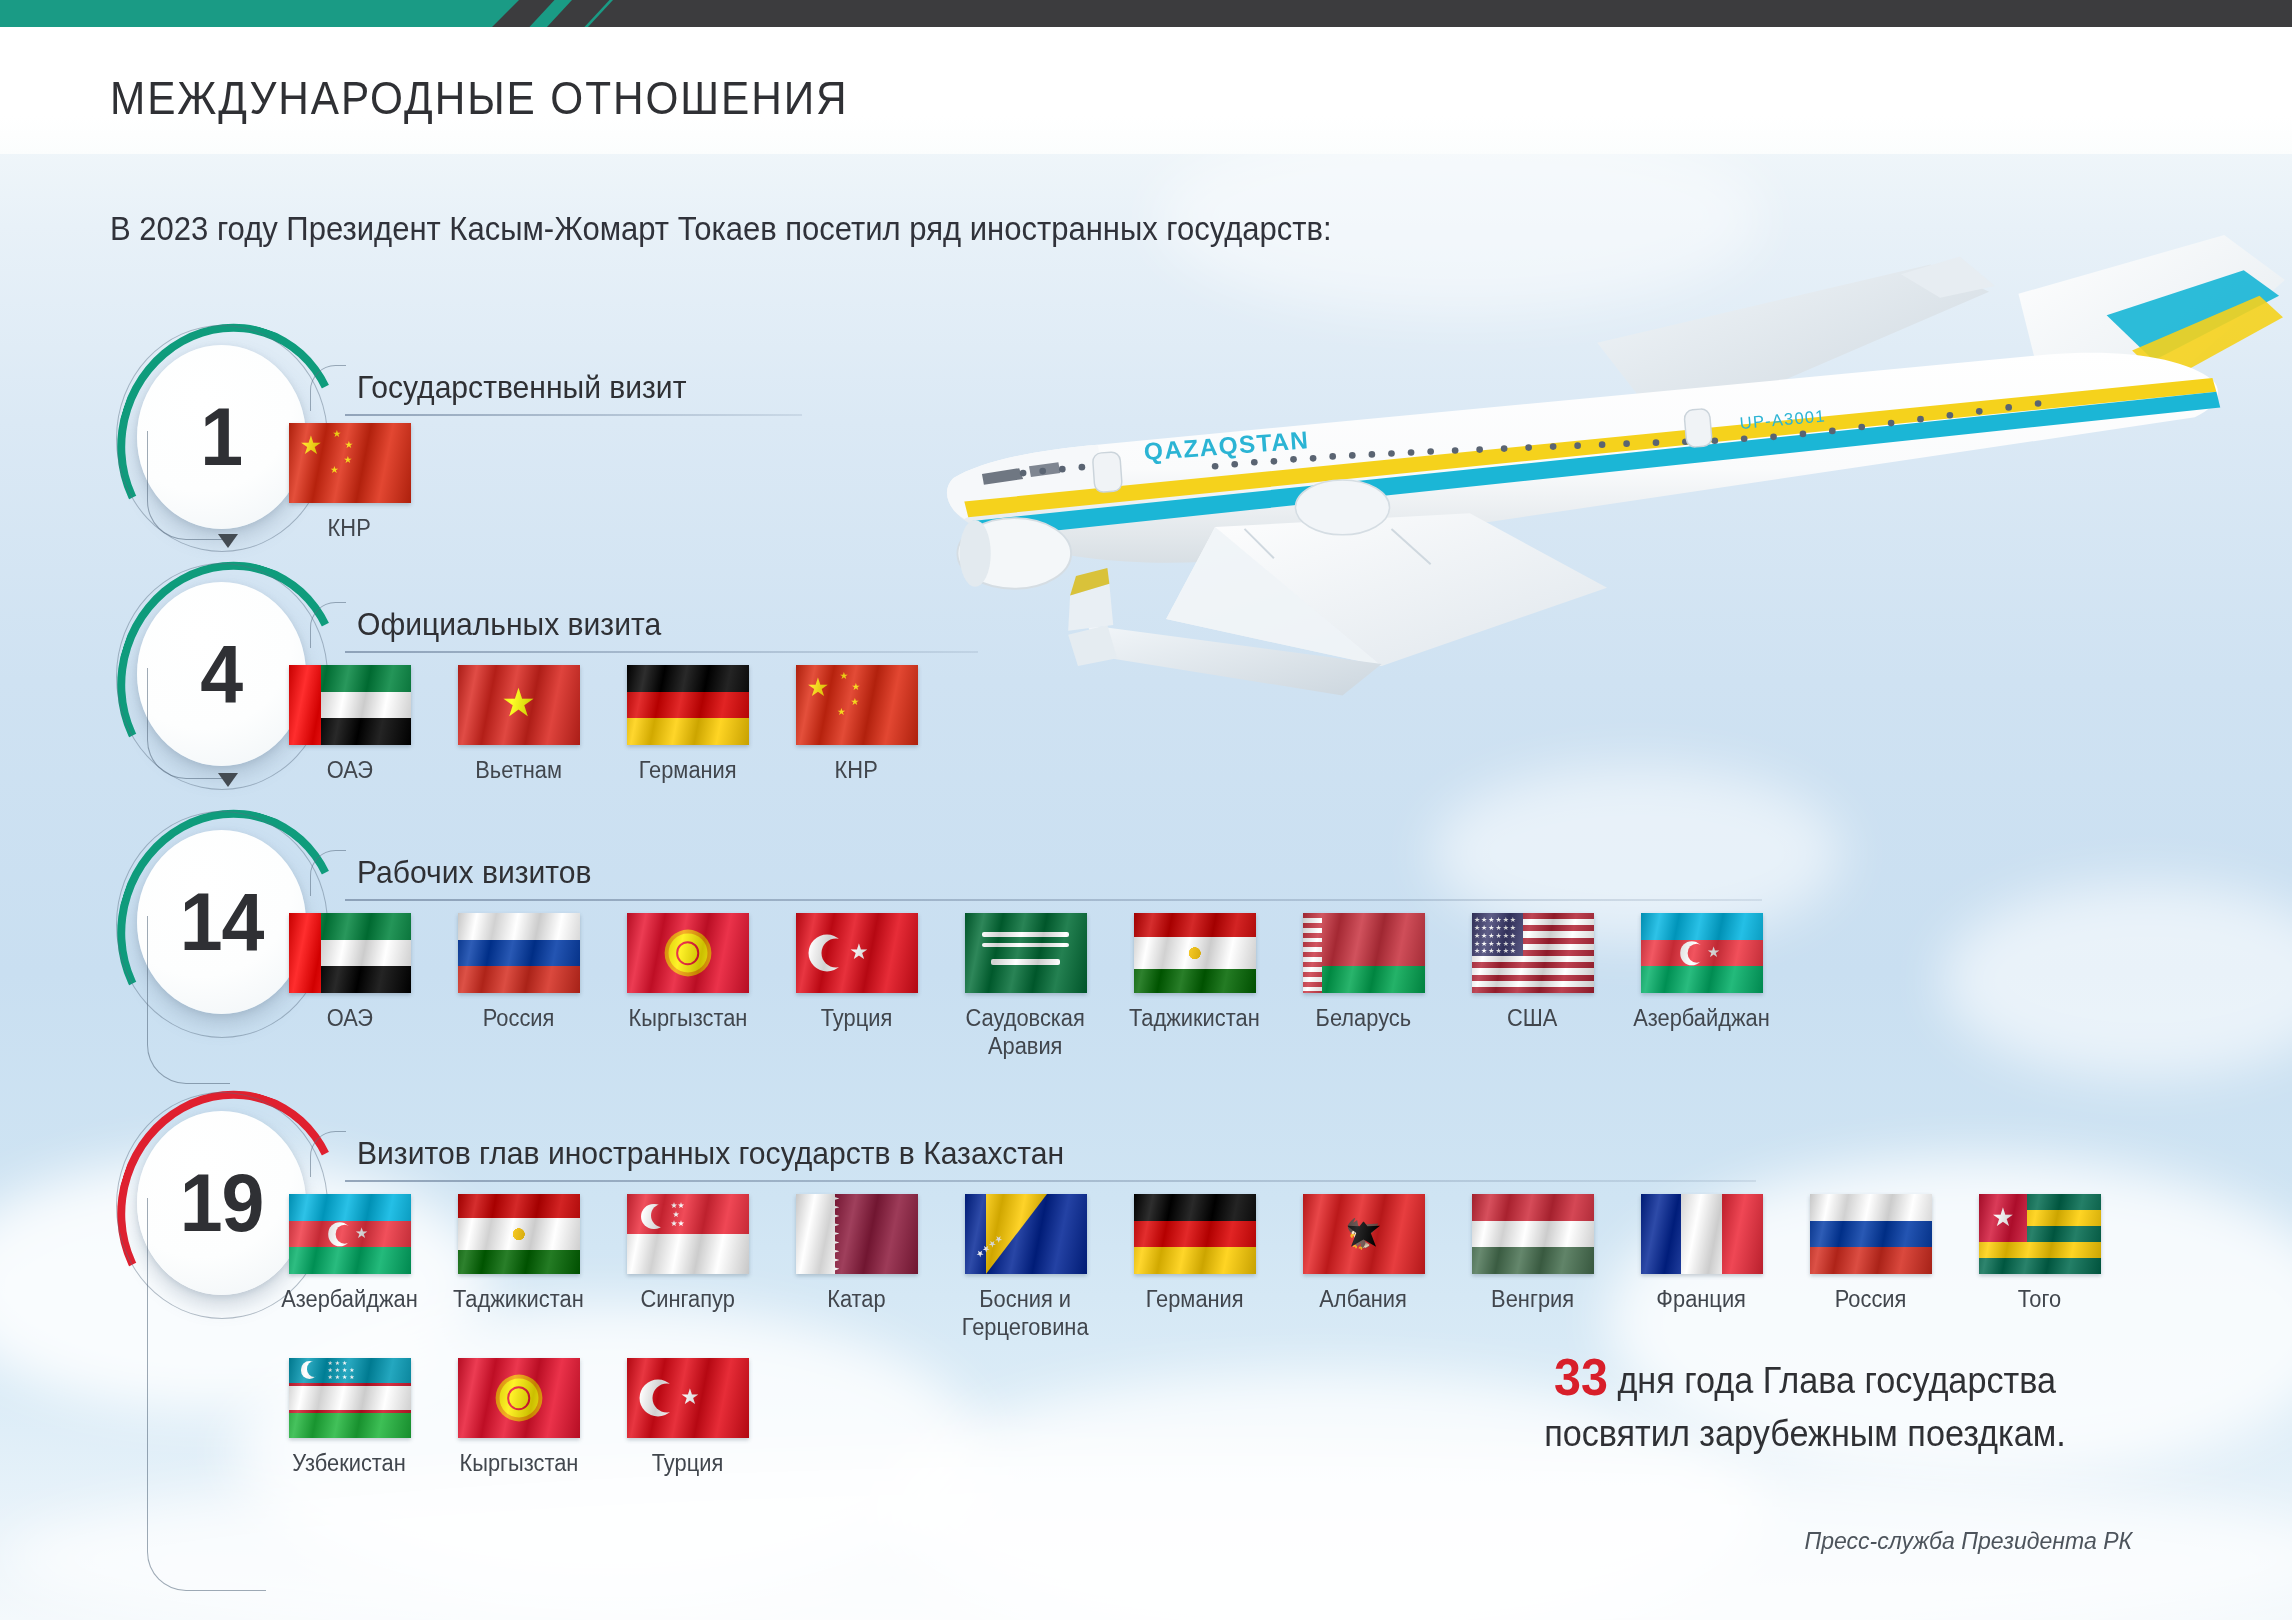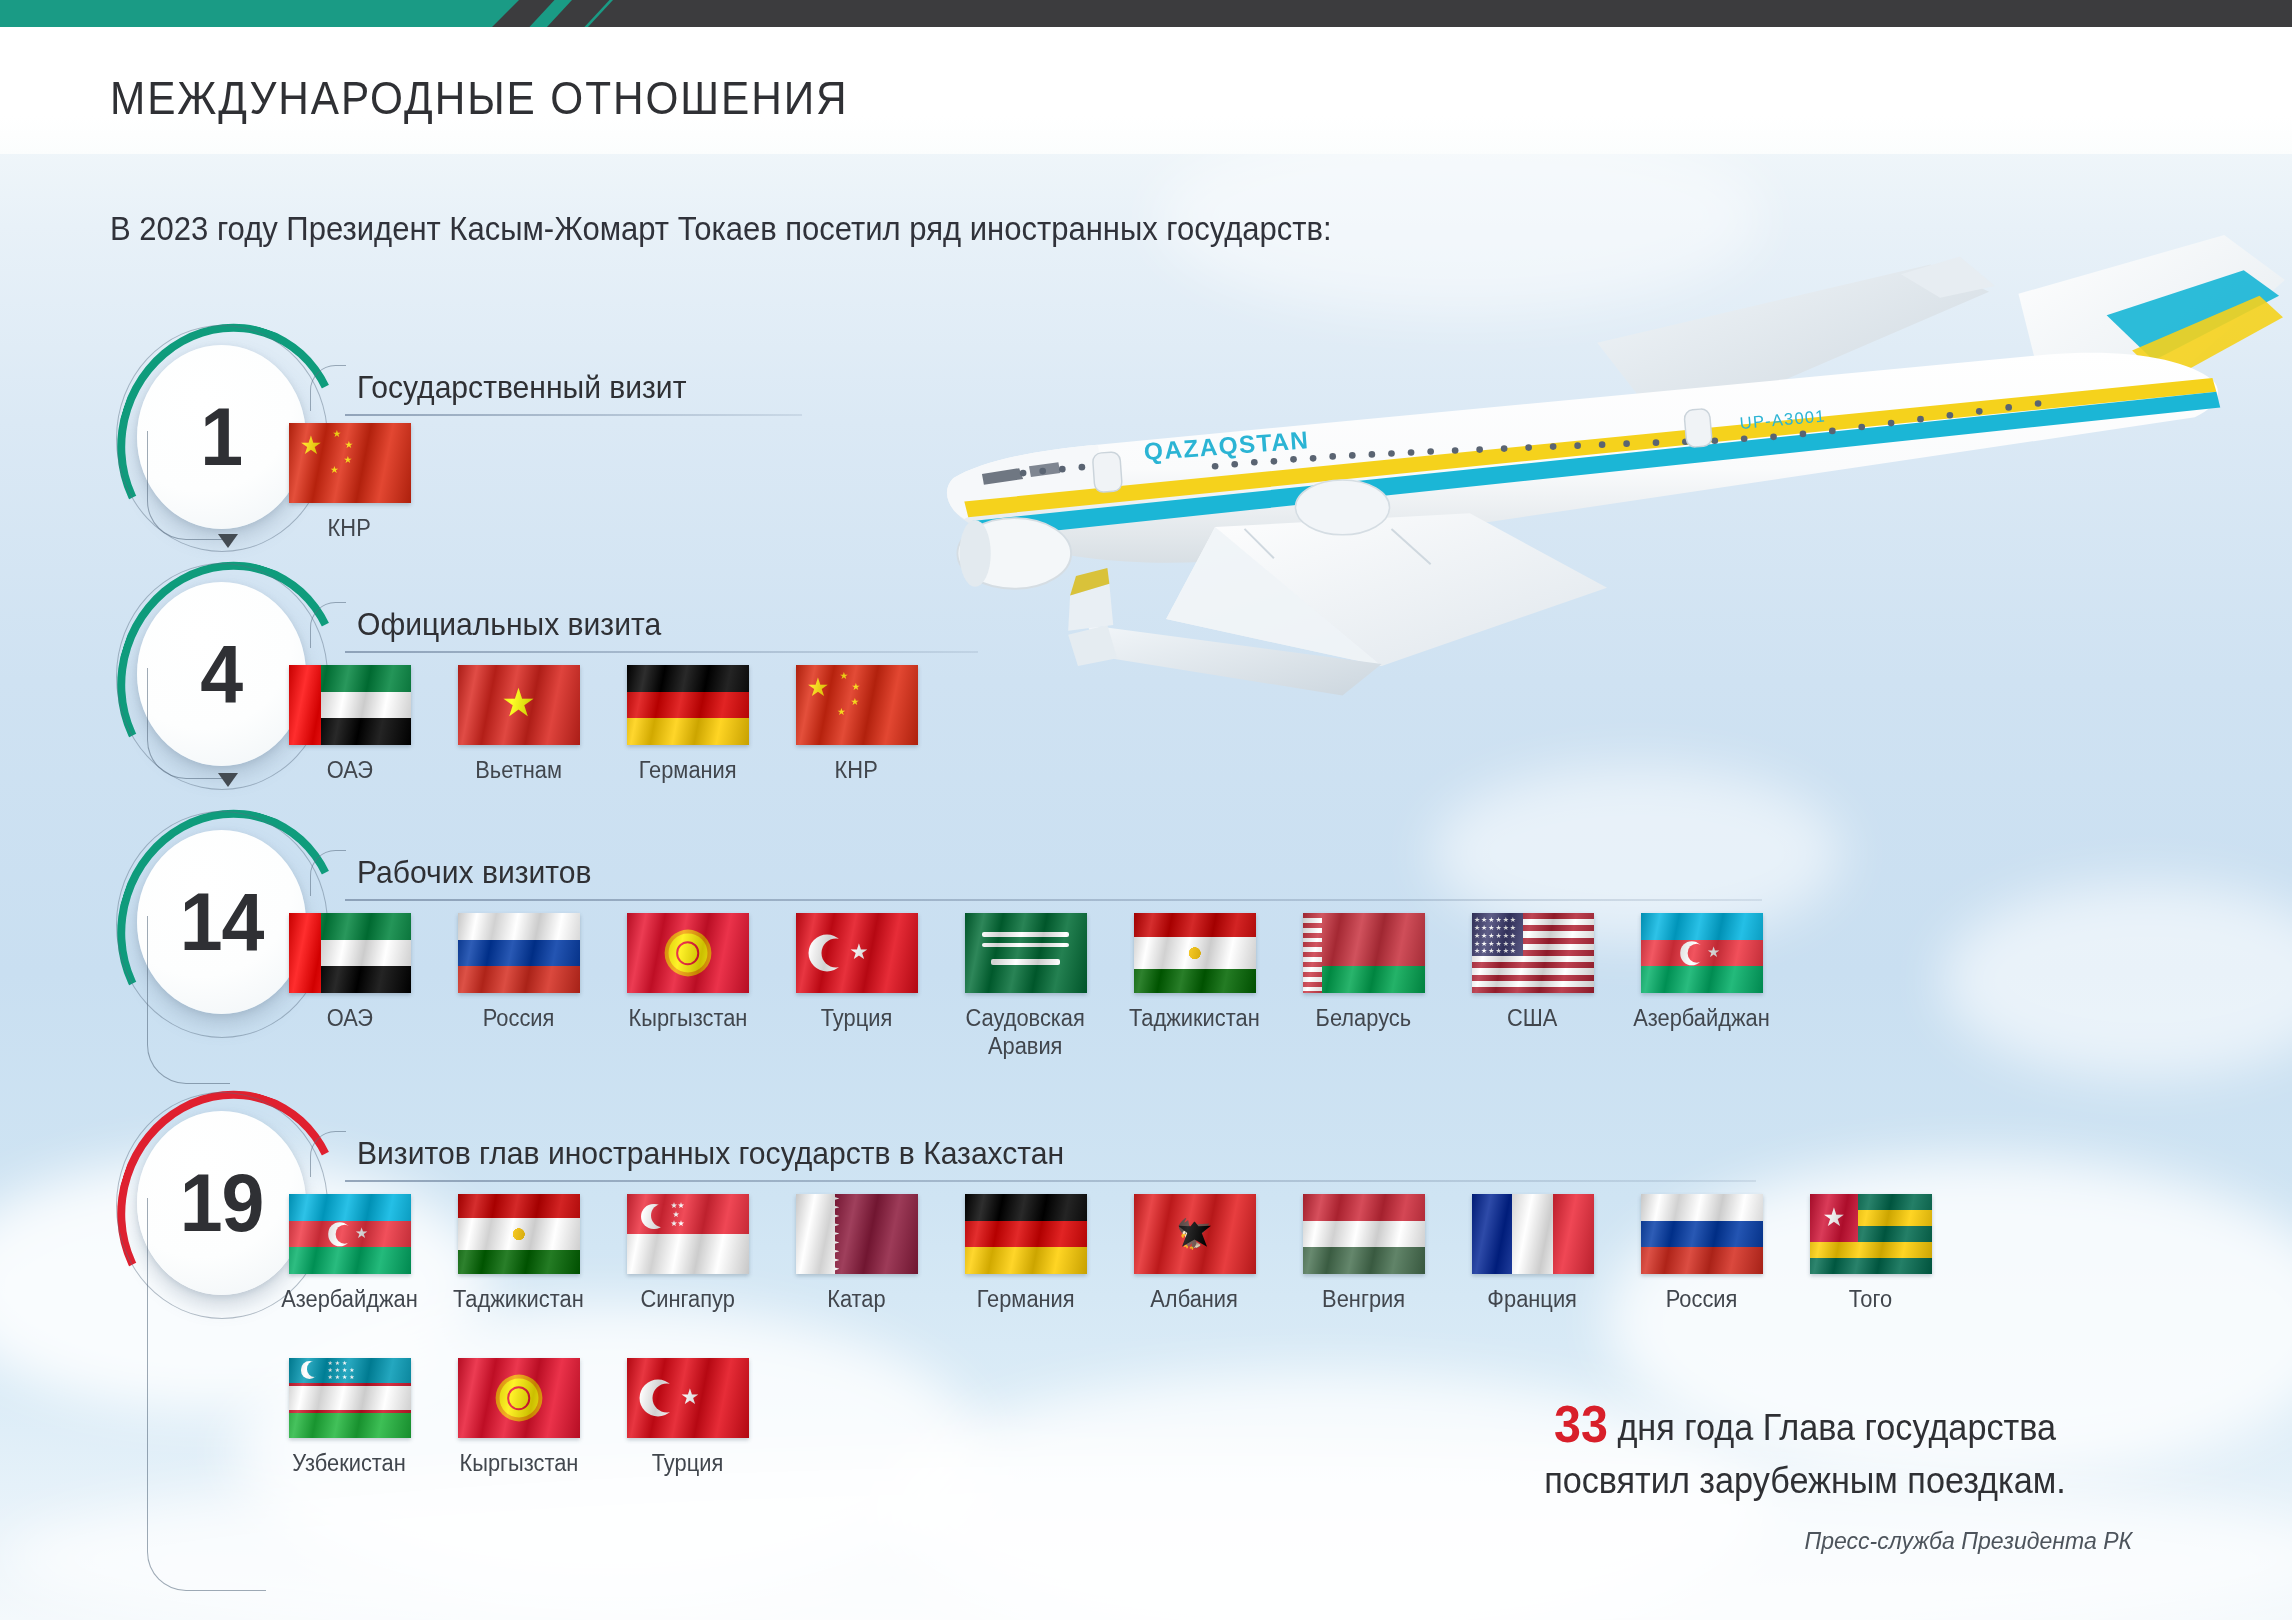--- a/index.html
+++ b/index.html
@@ -75,21 +75,21 @@
   .flag .wave{position:absolute;inset:0;pointer-events:none;
      background:linear-gradient(101deg,rgba(0,0,0,.22) 0%,rgba(255,255,255,.18) 14%,rgba(0,0,0,.18) 28%,
      rgba(255,255,255,.16) 44%,rgba(0,0,0,.20) 60%,rgba(255,255,255,.14) 76%,rgba(0,0,0,.22) 100%);}
   .flabel{margin-top:10.8px;font-size:23.5px;color:#41464d;text-align:center;line-height:1.22;
      transform:scaleX(.93);white-space:pre-line;}
 
   .h3{position:absolute;left:0;right:0;height:33.34%;}
   .v3{position:absolute;top:0;bottom:0;width:33.34%;}
 
   
-  .note{position:absolute;left:1462px;top:1392px;width:686px;text-align:center;}
+  .note{position:absolute;left:1462px;top:1345px;width:686px;text-align:center;}
   .note .l1{font-size:36px;color:#2f3034;line-height:1.3;transform:scaleX(.95);}
   .note .big{font-size:51px;font-weight:700;color:#d81f2a;vertical-align:-2px;}
   .credit{position:absolute;left:1794px;top:1527px;font-size:24.5px;font-style:italic;
      color:#4d545c;transform:scaleX(.94);white-space:nowrap;}
 </style>
 </head>
 <body>
 
 <div class="sky">
   <div class="cloud c7"></div>
@@ -456,20 +456,31 @@
           <div style="position:absolute;inset:0;background:#8d1b3d"></div>
        <div style="position:absolute;left:0;top:0;width:32%;height:100%;background:#ffffff"></div>
        <div style="position:absolute;left:24%;top:0;width:12%;height:100%;background:#ffffff;
             clip-path:polygon(0 0,100% 5.5%,0 11%,100% 16.5%,0 22%,100% 27.5%,0 33%,100% 38.5%,0 44%,100% 49.5%,0 55%,100% 60.5%,0 66%,100% 71.5%,0 77%,100% 82.5%,0 88%,100% 93.5%,0 100%)"></div>
           <div class="wave"></div>
         </div>
         <div class="flabel">Катар</div>
       </div>
       <div class="flagcell">
         <div class="flag">
+          <div style="position:absolute;inset:0;background:#002395"></div>
+       <div style="position:absolute;left:18%;top:0;width:0;height:0;border-left:0 solid transparent;
+            border-right:61px solid transparent;border-top:80px solid #fecb00"></div>
+       <div style="position:absolute;left:8%;top:60%;color:#fff;font-size:8.8px;line-height:9.8px;transform:rotate(-38deg)">★★★★</div>
+          <div class="wave"></div>
+        </div>
+        <div class="flabel">Босния и
+Герцеговина</div>
+      </div>
+      <div class="flagcell">
+        <div class="flag">
           <div class="h3" style="top:0;background:#000000"></div>
        <div class="h3" style="top:33.34%;background:#dd0000"></div>
        <div class="h3" style="top:66.68%;background:#ffce00"></div>
           <div class="wave"></div>
         </div>
         <div class="flabel">Германия</div>
       </div>
       <div class="flagcell">
         <div class="flag">
           <div style="position:absolute;inset:0;background:#e41e20"></div>

